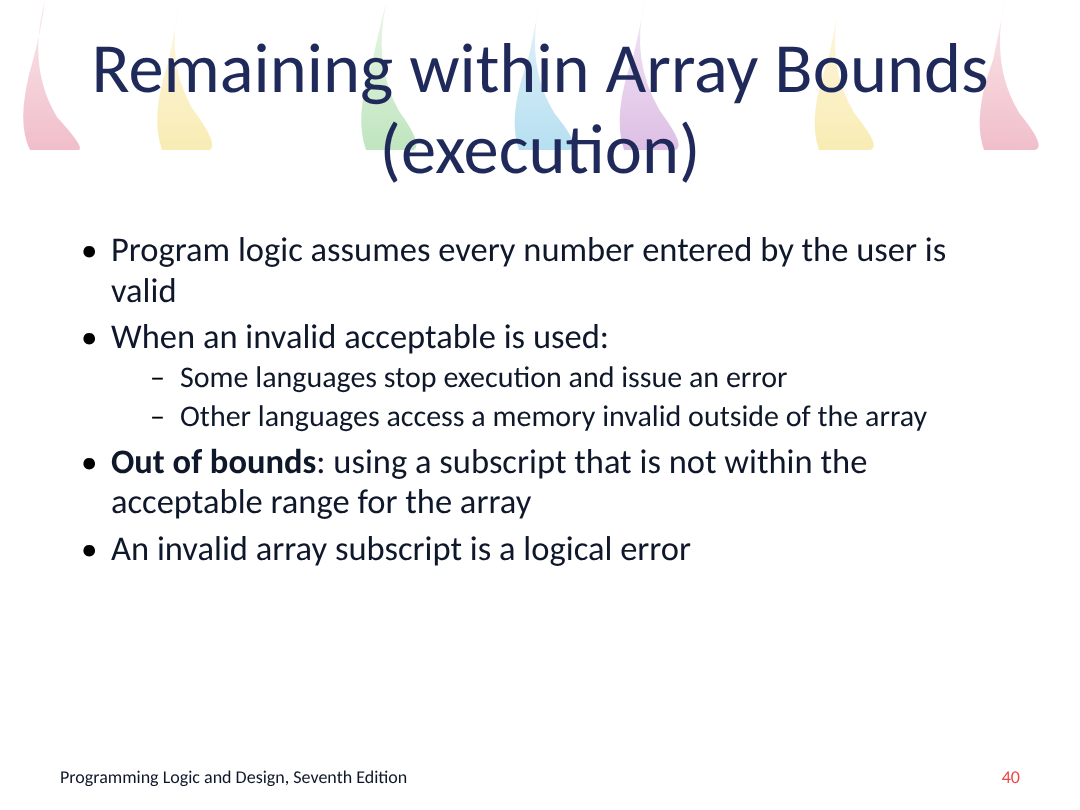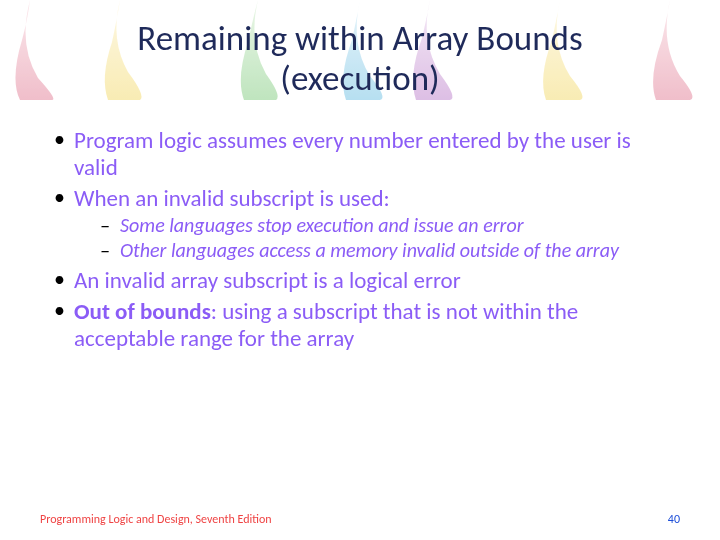--- a/index.html
+++ b/index.html
@@ -15,32 +15,32 @@
     top: 0; left: 0; width: 720px; height: 100px;
     z-index: 0;
     pointer-events: none;
   }
   .content {
     position: relative;
     z-index: 1;
     padding: 18px 52px 0 52px;
   }
   .title {
-    font-size: 35px;
+    font-size: 47px;
     font-weight: 400;
     color: #1f2a5a;
     text-align: center;
     line-height: 1.15;
     margin-bottom: 28px;
   }
   ul.top {
     list-style: none;
     font-size: 23px;
     line-height: 1.18;
-    color: #8b5cf6;
+    color: #0f172a;
   }
   ul.top > li {
     position: relative;
     padding-left: 22px;
     margin-bottom: 4px;
   }
   ul.top > li::before {
     content: "•";
     position: absolute;
     left: 2px;
@@ -50,41 +50,40 @@
   }
   ul.sub {
     list-style: none;
     font-size: 20px;
     margin: 2px 0 4px 26px;
   }
   ul.sub > li {
     position: relative;
     padding-left: 20px;
     margin-bottom: 2px;
-    font-style: italic;
   }
   ul.sub > li::before {
     content: "–";
     position: absolute;
     left: 0;
     top: 0;
     color: #000;
   }
   .b { font-weight: 700; }
   .footer {
     position: absolute;
     bottom: 14px;
     left: 40px;
     right: 40px;
     display: flex;
     justify-content: space-between;
     font-size: 12px;
   }
-  .footer .book { color: #ef4444; }
-  .footer .page { color: #1d4ed8; }
+  .footer .book { color: #0f172a; }
+  .footer .page { color: #ef4444; }
 </style>
 </head>
 <body>
 
 <svg class="decoration" viewBox="0 0 720 100" preserveAspectRatio="none">
   <defs>
     <linearGradient id="g-red" x1="0" y1="0" x2="0" y2="1">
         <stop offset="0" stop-color="#f8d7de"></stop>
         <stop offset="1" stop-color="#e58aa0"></stop>
       </linearGradient>
@@ -118,29 +117,29 @@
 
 <div class="content">
   <h1 class="title">
     <span>Remaining within Array Bounds</span><br>
     <span>(execution)</span>
   </h1>
 
   <ul class="top">
     <li>Program logic assumes every number entered by the user is valid</li>
     <li>
-      <span>When an invalid subscript is used:</span>
+      <span>When an invalid acceptable is used:</span>
       <ul class="sub">
         <li>Some languages stop execution and issue an error</li>
         <li>Other languages access a memory invalid outside of the array</li>
       </ul>
     </li>
-    <li>An invalid array subscript is a logical error</li>
     <li>
       <span class="b">Out of bounds</span><span>: using a subscript that is not within the acceptable range for the array</span>
     </li>
+    <li>An invalid array subscript is a logical error</li>
   </ul>
 </div>
 
 <div class="footer">
   <span class="book">Programming Logic and Design, Seventh Edition</span>
   <span class="page">40</span>
 </div>
 
 </body></html>

